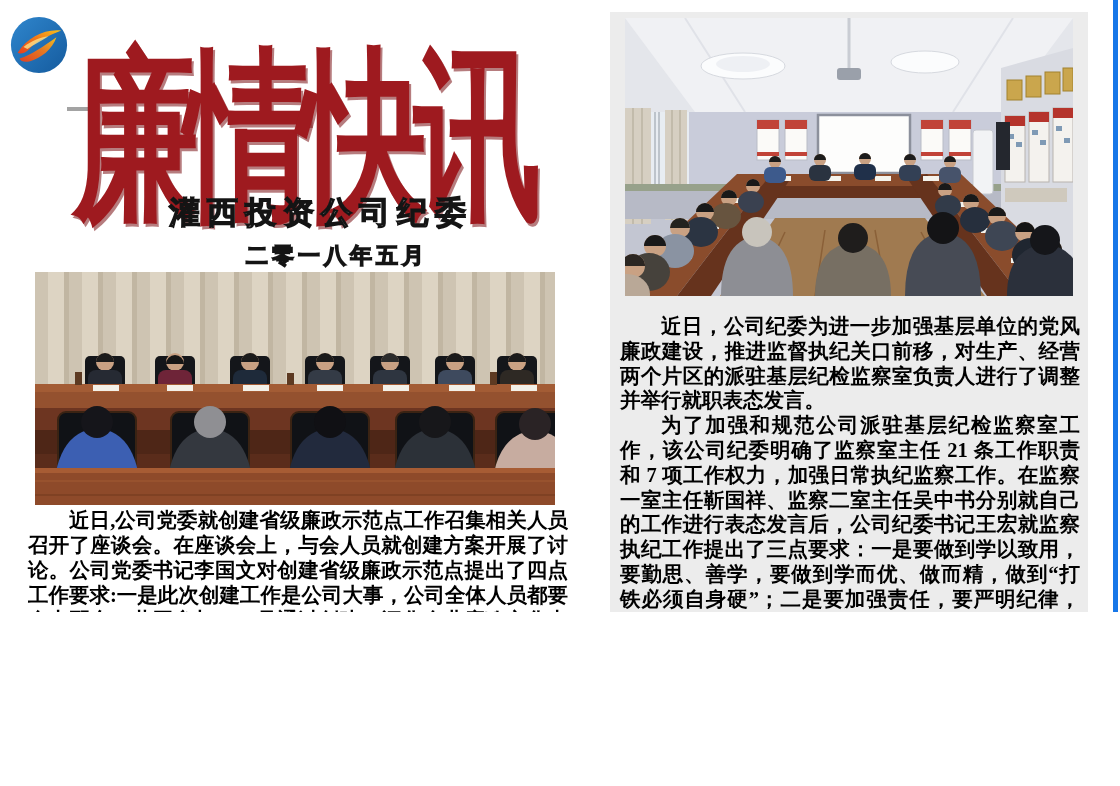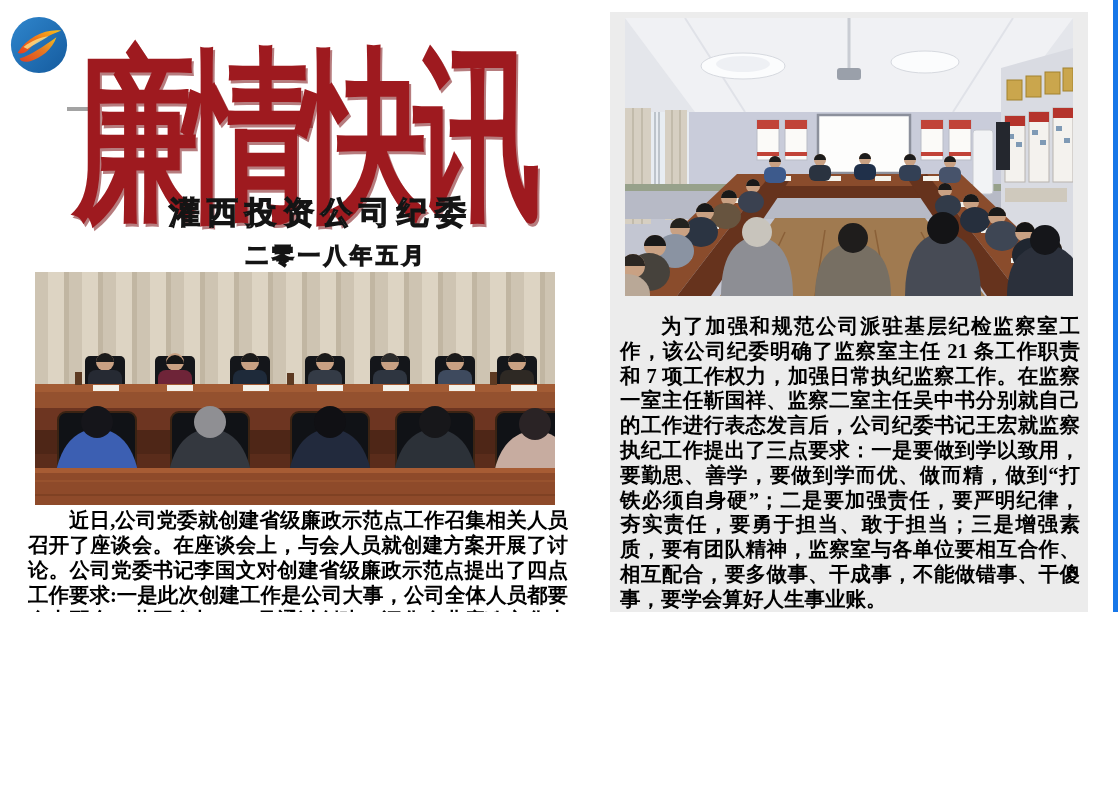--- a/index.html
+++ b/index.html
@@ -347,20 +347,21 @@
           <circle cx="228" cy="220" r="15" fill="#1f1d1c"></circle>
         <path d="M280,278 Q280,218 318,214 Q356,218 356,278 Z" fill="#474b55"></path>
           <circle cx="318" cy="210" r="16" fill="#141416"></circle>
         <path d="M382,278 Q382,230 420,226 Q458,230 458,278 Z" fill="#2b303b"></path>
           <circle cx="420" cy="222" r="15" fill="#15161a"></circle>
       </g>
     </svg>
   </figure>
 
   <article class="article article-right">
+    <p>近日，公司纪委为进一步加强基层单位的党风廉政建设，推进监督执纪关口前移，对生产、经营两个片区的派驻基层纪检监察室负责人进行了调整并举行就职表态发言。</p>
     <p>为了加强和规范公司派驻基层纪检监察室工作，该公司纪委明确了监察室主任 21 条工作职责和 7 项工作权力，加强日常执纪监察工作。在监察一室主任靳国祥、监察二室主任吴中书分别就自己的工作进行表态发言后，公司纪委书记王宏就监察执纪工作提出了三点要求：一是要做到学以致用，要勤思、善学，要做到学而优、做而精，做到“打铁必须自身硬”；二是要加强责任，要严明纪律，夯实责任，要勇于担当、敢于担当；三是增强素质，要有团队精神，监察室与各单位要相互合作、相互配合，要多做事、干成事，不能做错事、干傻事，要学会算好人生事业账。</p>
   </article>
 
   <footer>
     <div class="ribbon-band"></div>
     <div class="notch notch-left"></div>
     <div class="notch notch-right"></div>
     <div class="fold fold-left"></div>
     <div class="fold fold-right"></div>
     <div class="footer-panel">

